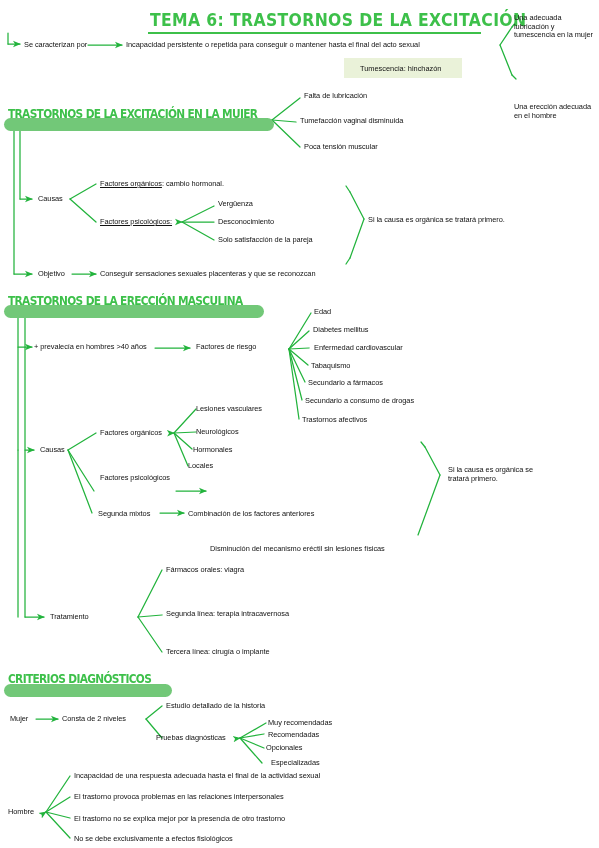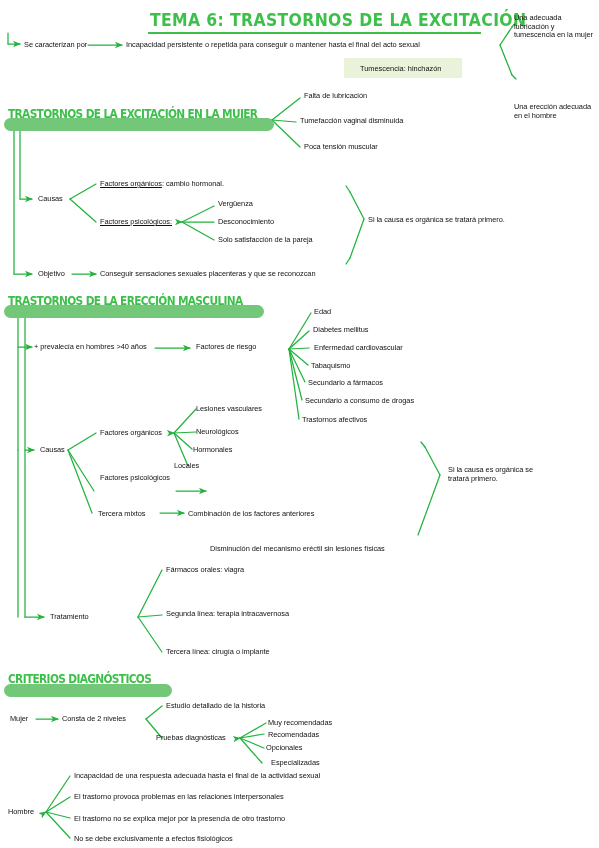--- a/index.html
+++ b/index.html
@@ -235,26 +235,26 @@
   <div class="node" style="left:308px; top:379px;">Secundario a fármacos</div>
   <div class="node" style="left:305px; top:397px;">Secundario a consumo de drogas</div>
   <div class="node" style="left:302px; top:416px;">Trastornos afectivos</div>
 
   <div class="node" style="left:40px; top:446px;">Causas</div>
 
   <div class="node" style="left:100px; top:429px;">Factores orgánicos</div>
   <div class="node" style="left:196px; top:405px;">Lesiones vasculares</div>
   <div class="node" style="left:196px; top:428px;">Neurológicos</div>
   <div class="node" style="left:193px; top:446px;">Hormonales</div>
-  <div class="node" style="left:174px; top:462px;">Locales</div>
+  <div class="node" style="left:188px; top:462px;">Locales</div>
 
   <div class="node" style="left:100px; top:474px;">Factores psicológicos</div>
   <div class="node" style="left:210px; top:505px;margin-top:40px;">Disminución del mecanismo eréctil sin lesiones físicas</div>
 
-  <div class="node" style="left:98px; top:510px;">Tercera mixtos</div>
+  <div class="node" style="left:98px; top:510px;">Segunda mixtos</div>
   <div class="node" style="left:188px; top:510px;">Combinación de los factores anteriores</div>
 
   <div class="node wrap" style="left:448px; top:466px; width:106px;">Si la causa es orgánica se tratará primero.</div>
 
   <div class="node" style="left:50px; top:613px;">Tratamiento</div>
   <div class="node" style="left:166px; top:566px;">Fármacos orales: viagra</div>
   <div class="node" style="left:166px; top:610px;">Segunda línea: terapia intracavernosa</div>
   <div class="node" style="left:166px; top:648px;">Tercera línea: cirugía o implante</div>
 
   <div class="banner-text" style="left:8px; top:672px;">CRITERIOS DIAGNÓSTICOS</div>

